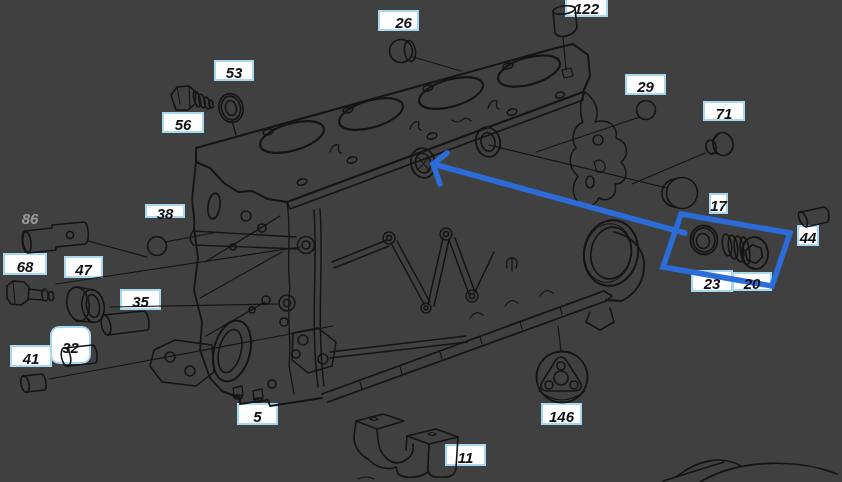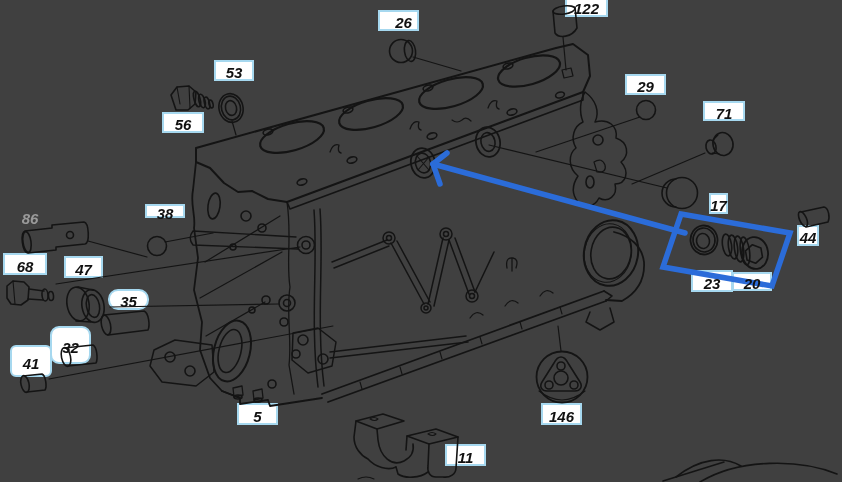--- a/index.html
+++ b/index.html
@@ -315,27 +315,27 @@
       </div>
       <div class="plabel" style="left: 732px; top: 272px; width: 40px; height: 19px; text-align: right;">
         <span>20</span>
       </div>
       <div class="plabel" style="left: 3px; top: 253px; width: 44px; height: 22px;">
         <span>68</span>
       </div>
       <div class="plabel" style="left: 64px; top: 256px; width: 39px; height: 22px;">
         <span>47</span>
       </div>
-      <div class="plabel" style="left: 108px; top: 289px; width: 41px; height: 21px; border-radius: 10px;">
+      <div class="plabel" style="left: 120px; top: 289px; width: 41px; height: 21px;">
         <span>35</span>
       </div>
       <div class="plabel" style="left: 50px; top: 326px; width: 41px; height: 38px; border-radius: 9px;">
         <span>32</span>
       </div>
-      <div class="plabel" style="left: 10px; top: 345px; width: 42px; height: 32px; border-radius: 6px;">
+      <div class="plabel" style="left: 10px; top: 345px; width: 42px; height: 22px;">
         <span>41</span>
       </div>
       <div class="plabel" style="left: 237px; top: 403px; width: 41px; height: 22px;">
         <span>5</span>
       </div>
       <div class="plabel" style="left: 541px; top: 403px; width: 41px; height: 22px;">
         <span>146</span>
       </div>
       <div class="plabel" style="left: 445px; top: 444px; width: 41px; height: 22px;">
         <span>11</span>

